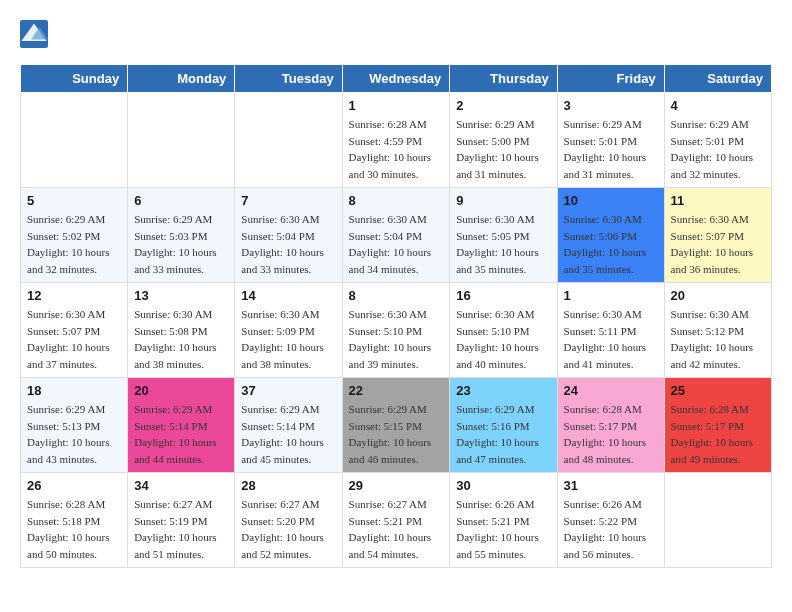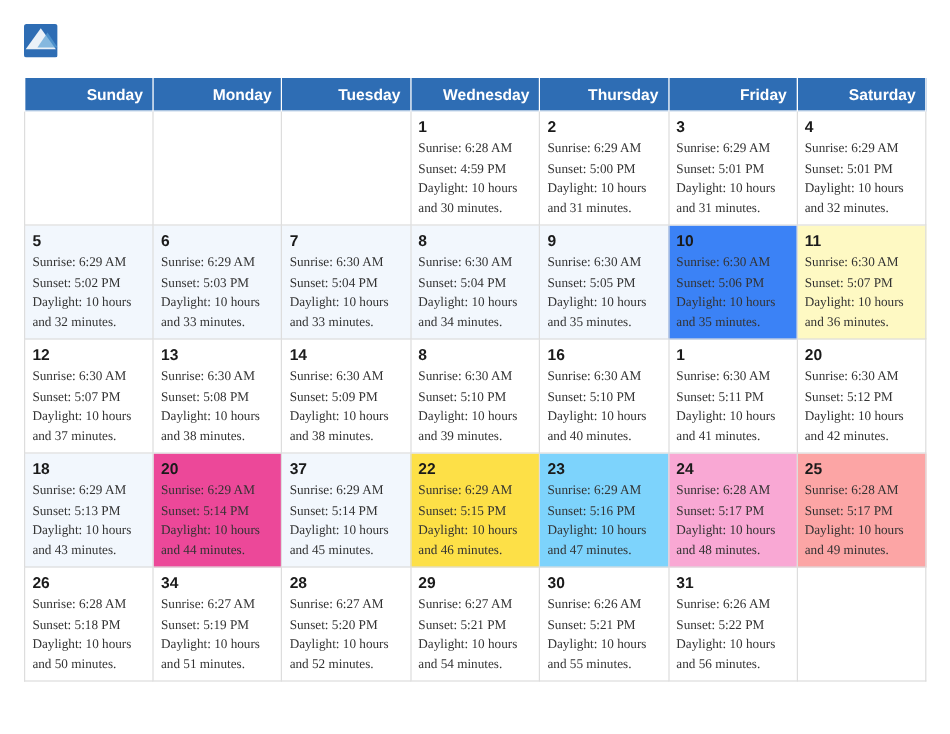--- a/index.html
+++ b/index.html
@@ -208,33 +208,33 @@
           <div class="day-info">Sunrise: 6:29 AM<br>Sunset: 5:13 PM<br>Daylight: 10 hours and 43 minutes.</div>
         </td>
         <td style="background-color: #ec4899;">
           <div class="day-number">20</div>
           <div class="day-info">Sunrise: 6:29 AM<br>Sunset: 5:14 PM<br>Daylight: 10 hours and 44 minutes.</div>
         </td>
         <td style="background-color: rgb(242, 247, 253);">
           <div class="day-number">37</div>
           <div class="day-info">Sunrise: 6:29 AM<br>Sunset: 5:14 PM<br>Daylight: 10 hours and 45 minutes.</div>
         </td>
-        <td style="background-color: #fde047;">
+        <td style="background-color: #a3a3a3;">
           <div class="day-number">22</div>
           <div class="day-info">Sunrise: 6:29 AM<br>Sunset: 5:15 PM<br>Daylight: 10 hours and 46 minutes.</div>
         </td>
         <td style="background-color: #7dd3fc;">
           <div class="day-number">23</div>
           <div class="day-info">Sunrise: 6:29 AM<br>Sunset: 5:16 PM<br>Daylight: 10 hours and 47 minutes.</div>
         </td>
         <td style="background-color: #f9a8d4;">
           <div class="day-number">24</div>
           <div class="day-info">Sunrise: 6:28 AM<br>Sunset: 5:17 PM<br>Daylight: 10 hours and 48 minutes.</div>
         </td>
-        <td style="background-color: #fca5a5; margin-top: 36px;">
+        <td style="background-color: #ef4444; margin-top: 36px;">
           <div class="day-number">25</div>
           <div class="day-info">Sunrise: 6:28 AM<br>Sunset: 5:17 PM<br>Daylight: 10 hours and 49 minutes.</div>
         </td>
       </tr>
       <tr>
         <td>
           <div class="day-number">26</div>
           <div class="day-info">Sunrise: 6:28 AM<br>Sunset: 5:18 PM<br>Daylight: 10 hours and 50 minutes.</div>
         </td>
         <td>

